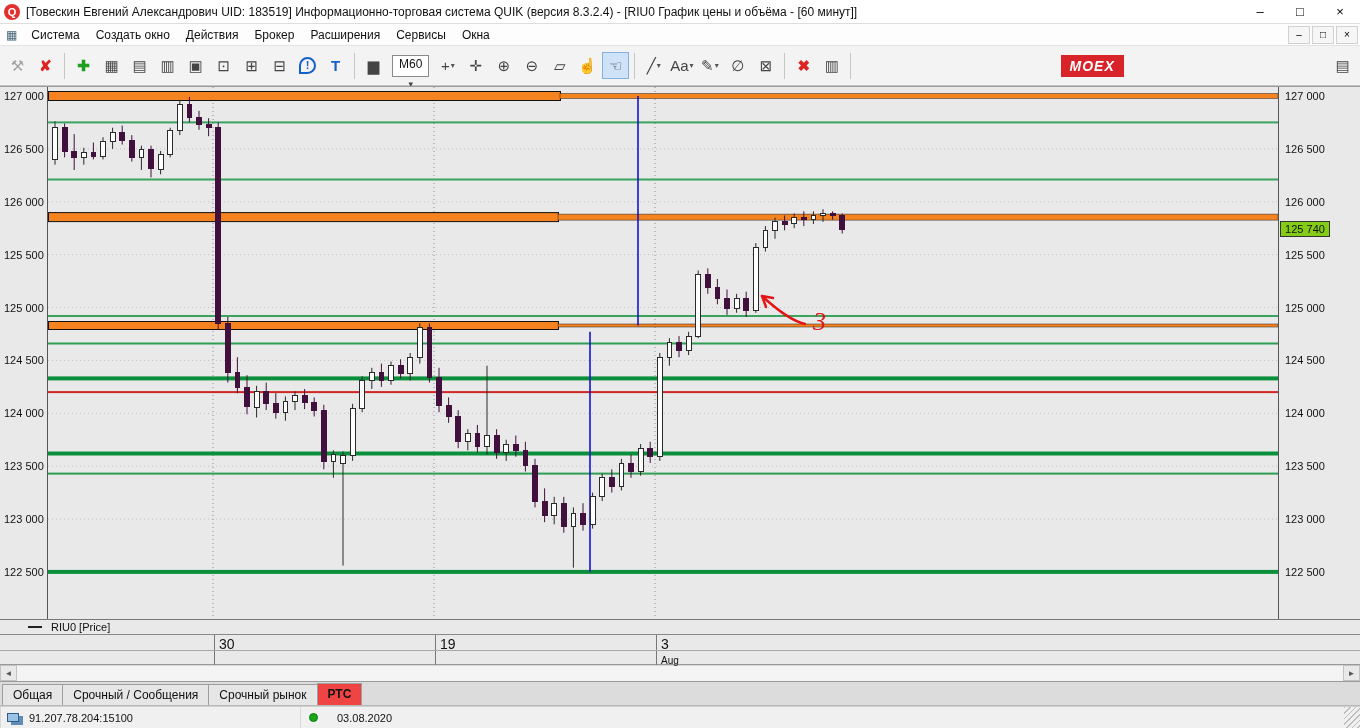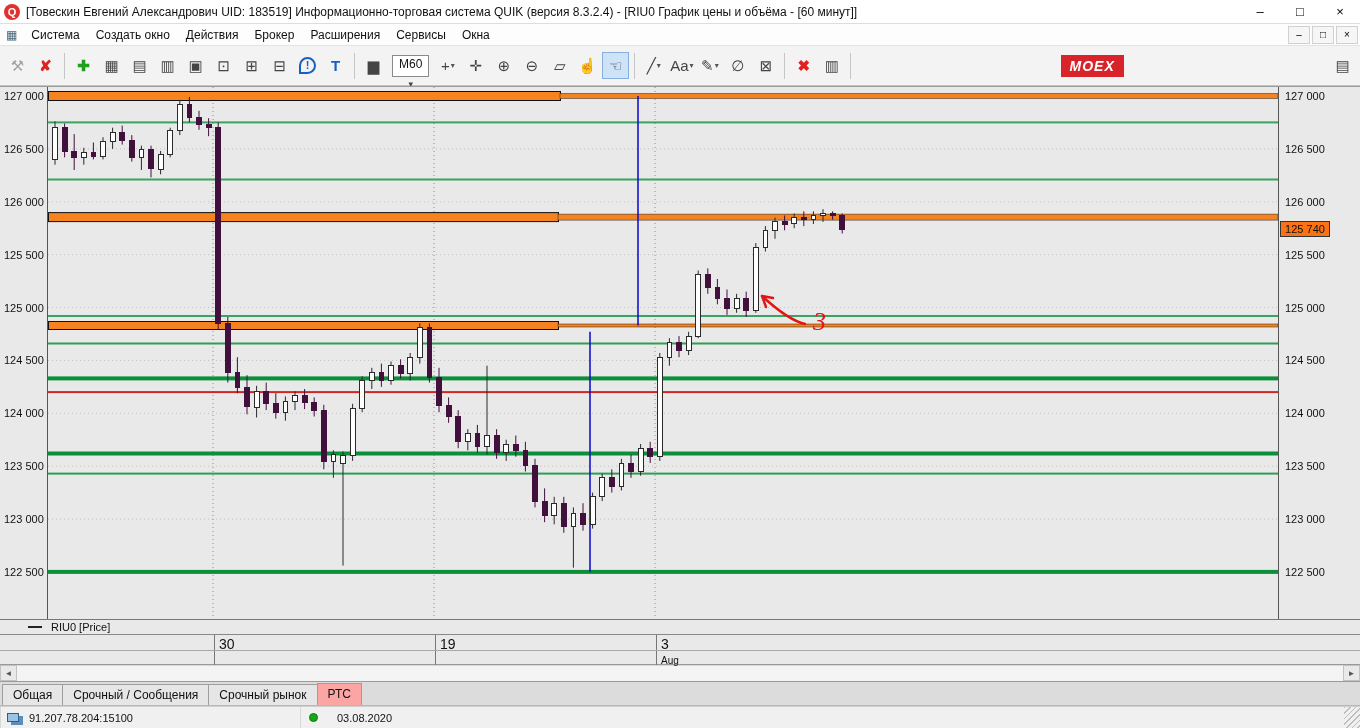--- a/index.html
+++ b/index.html
@@ -41,39 +41,39 @@
 
   
   .chart-frame { height:596px; border-top:1px solid #9a9a9a; border-bottom:1px solid #9a9a9a; background:#e9e9e9; }
   .chart-main { height:532px; display:flex; }
   .axis-left { width:48px; position:relative; border-right:1px solid #555; }
   .plot-wrap { width:1230px; position:relative; }
   .plot-wrap svg { display:block; }
   .axis-right { flex:1; position:relative; border-left:1px solid #555; }
   .tick-label { position:absolute; left:4px; height:12px; font-size:11px; color:#111; white-space:nowrap; }
   .axis-right .tick-label { left:6px; }
-  .price-tag { position:absolute; left:1px; width:50px; height:16px; border:1px solid #333; background:#f97316; font-size:11px; text-align:center; line-height:14px; }
+  .price-tag { position:absolute; left:1px; width:50px; height:16px; border:1px solid #333; background:#84cc16; font-size:11px; text-align:center; line-height:14px; }
 
   .legend-row { height:16px; border-top:1px solid #777; border-bottom:1px solid #888; display:flex; align-items:center; padding-left:28px; background:#e9e9e9; font-size:11px; }
   .legend-dash { width:14px; border-top:2px solid #222; margin-right:9px; }
 
   .date-axis { height:30px; position:relative; background:#e9e9e9; border-bottom:1px solid #999; }
   .date-axis::after { content:''; position:absolute; left:0; right:0; top:15px; height:1px; background:#a8a8a8; }
   .date-tick { position:absolute; top:0; width:1px; height:30px; background:#777; }
   .date-label { position:absolute; top:1px; font-size:14px; }
   .date-sub { position:absolute; top:20px; font-size:10px; }
 
   .hscroll { height:16px; display:flex; background:#f0f0f0; }
   .scrollbtn { width:17px; height:16px; border:1px solid #c2c2c2; background:#e9e9e9; font-size:8px; color:#555; display:flex; align-items:center; justify-content:center; font-family:inherit; }
   .scrolltrack { flex:1; background:#f4f4f4; border-top:1px solid #d8d8d8; }
 
   
   .tabsbar { height:24px; background:#dcdcdc; display:flex; align-items:flex-end; padding-left:2px; border-bottom:1px solid #b8b8b8; }
   .tab { padding:3px 10px 4px; font-size:12px; border:1px solid #9e9e9e; border-bottom:none; background:#e6e6e6; margin-right:-1px; height:21px; }
-  .tab.active { background:#fca5a5; font-weight:normal; height:22px; }
+  .tab.active { background:#ef4444; font-weight:bold; height:22px; }
 
   
   .statusbar { height:22px; background:#f0f0f0; border-top:1px solid #cfcfcf; display:flex; align-items:center; font-size:11px; }
   .status-left { flex:0 0 930px; padding-left:6px; white-space:nowrap; overflow:hidden; }
   .status-ip { flex:0 0 300px; display:flex; align-items:center; gap:6px; border-left:1px solid #d8d8d8; padding-left:6px; height:100%; }
   .net-icon { width:12px; height:9px; border:1px solid #2e5e8e; background:#9cc3e5; box-shadow:4px 3px 0 #5e8eb8; margin-right:4px; }
   .status-date { flex:1; display:flex; align-items:center; gap:19px; border-left:1px solid #d8d8d8; padding-left:8px; height:100%; }
   .conn-dot { width:9px; height:9px; border-radius:50%; background:#17a817; border:1px solid #0c7a0c; }
   .grip { width:16px; height:100%; margin-left:auto; background:repeating-linear-gradient(135deg,#bdbdbd 0 1px,transparent 1px 4px); }
 </style>

